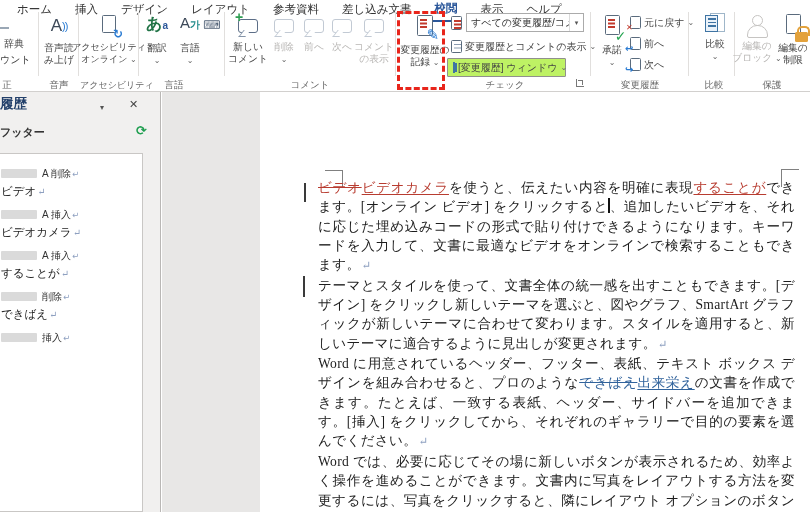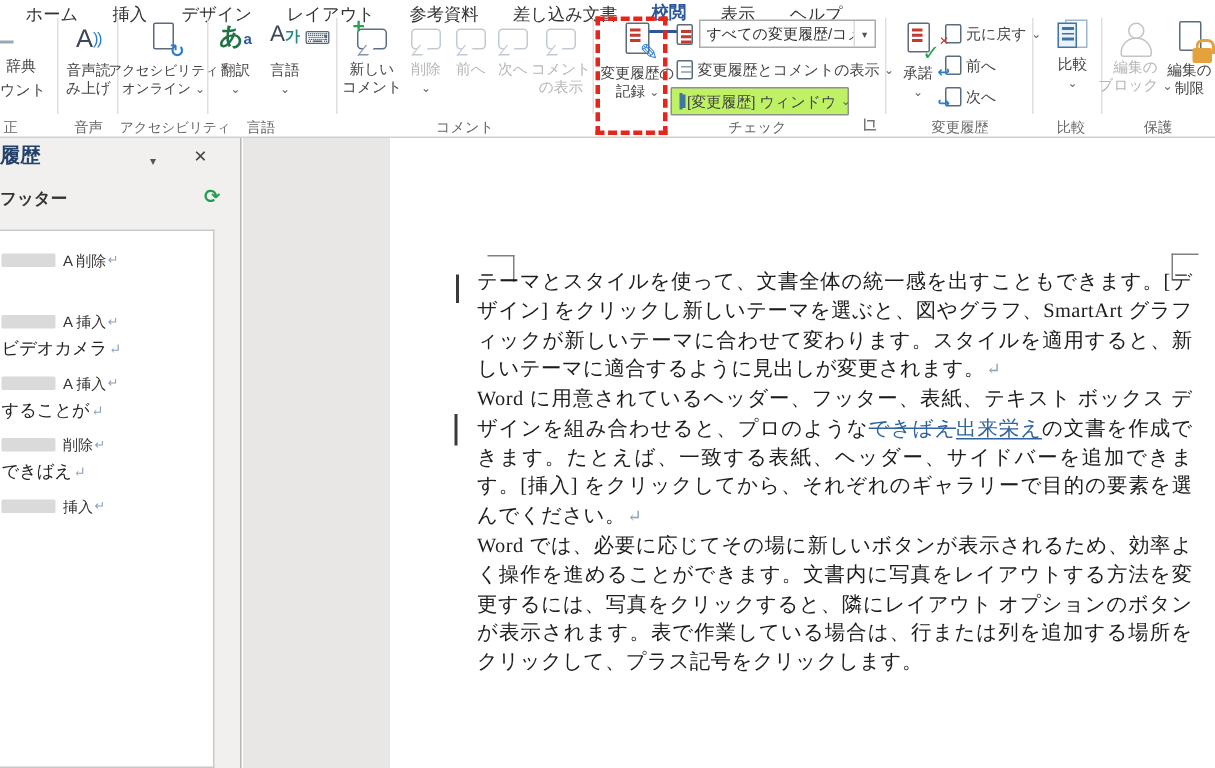--- a/index.html
+++ b/index.html
@@ -261,20 +261,21 @@
   <div class="close"><span>✕</span></div>
   <div class="subtitle">フッター</div>
   <div class="refresh"><span>⟳</span></div>
   <div id="revlist">
       <div class="revitem">
         <div class="rev-author">
           <span class="blur"></span>
           <span>A 削除</span>
           <span class="ret">↵</span>
         </div>
+        <div class="rev-text"><span>ビデオ</span><span class="ret">↵</span></div>
       </div>
       <div class="revitem">
         <div class="rev-author">
           <span class="blur"></span>
           <span>A 挿入</span>
           <span class="ret">↵</span>
         </div>
         <div class="rev-text"><span>ビデオカメラ</span><span class="ret">↵</span></div>
       </div>
       <div class="revitem">
@@ -303,18 +304,19 @@
     </div>
 </div>
 
 <div id="canvas">
   <div id="docpage">
     <div class="cropmark tl"></div>
     <div class="cropmark tr"></div>
     <div class="changebar" style="left:44px;top:91px;height:19px"></div>
     <div class="changebar" style="left:43px;top:184px;height:21px"></div>
     <div id="doctext">
+        <p><span class="del-red">ビデオ</span><span class="ins-red">ビデオカメラ</span><span>を使うと、伝えたい内容を明確に表現</span><span class="ins-red">することが</span><span>できます。[オンライン ビデオ] をクリックすると</span><span class="caret"></span><span>、追加したいビデオを、それに応じた埋め込みコードの形式で貼り付けできるようになります。キーワードを入力して、文書に最適なビデオをオンラインで検索することもできます。</span><span class="ret">↵</span></p>
         <p><span>テーマとスタイルを使って、文書全体の統一感を出すこともできます。[デザイン] をクリックし新しいテーマを選ぶと、図やグラフ、SmartArt グラフィックが新しいテーマに合わせて変わります。スタイルを適用すると、新しいテーマに適合するように見出しが変更されます。</span><span class="ret">↵</span></p>
         <p><span>Word に用意されているヘッダー、フッター、表紙、テキスト ボックス デザインを組み合わせると、プロのような</span><span class="del-blue">できばえ</span><span class="ins-blue">出来栄え</span><span>の文書を作成できます。たとえば、一致する表紙、ヘッダー、サイドバーを追加できます。[挿入] をクリックしてから、それぞれのギャラリーで目的の要素を選んでください。</span><span class="ret">↵</span></p>
         <p><span>Word では、必要に応じてその場に新しいボタンが表示されるため、効率よく操作を進めることができます。文書内に写真をレイアウトする方法を変更するには、写真をクリックすると、隣にレイアウト オプションのボタンが表示されます。表で作業している場合は、行または列を追加する場所をクリックして、プラス記号をクリックします。</span></p>
       </div>
   </div>
 </div>
 
 </body></html>

